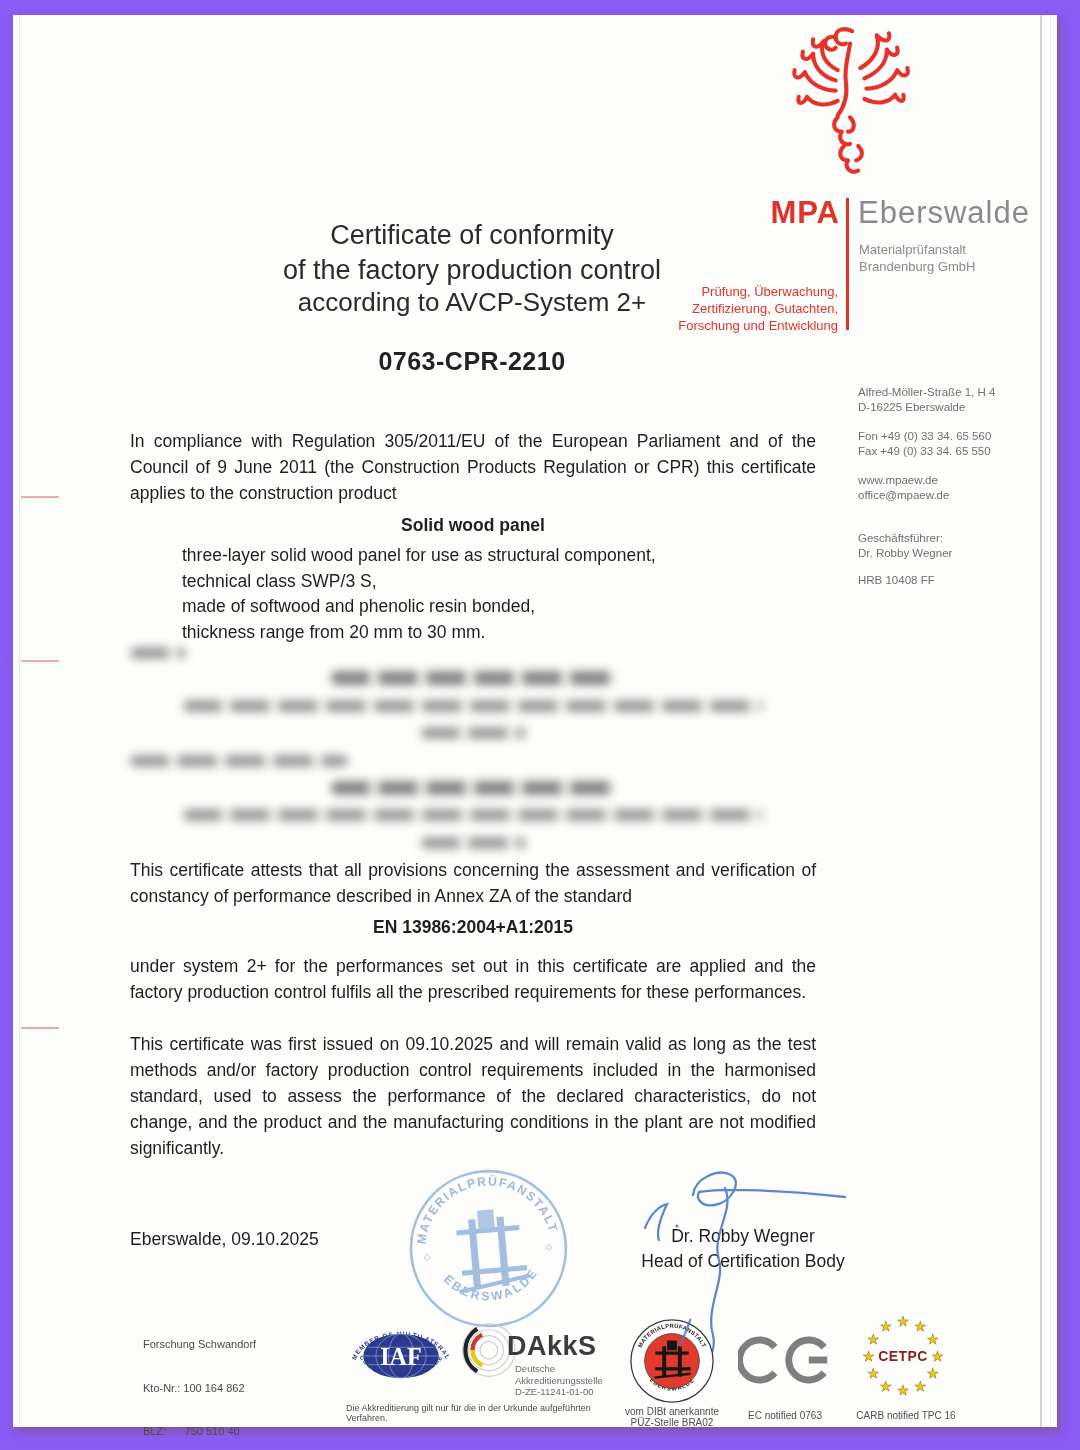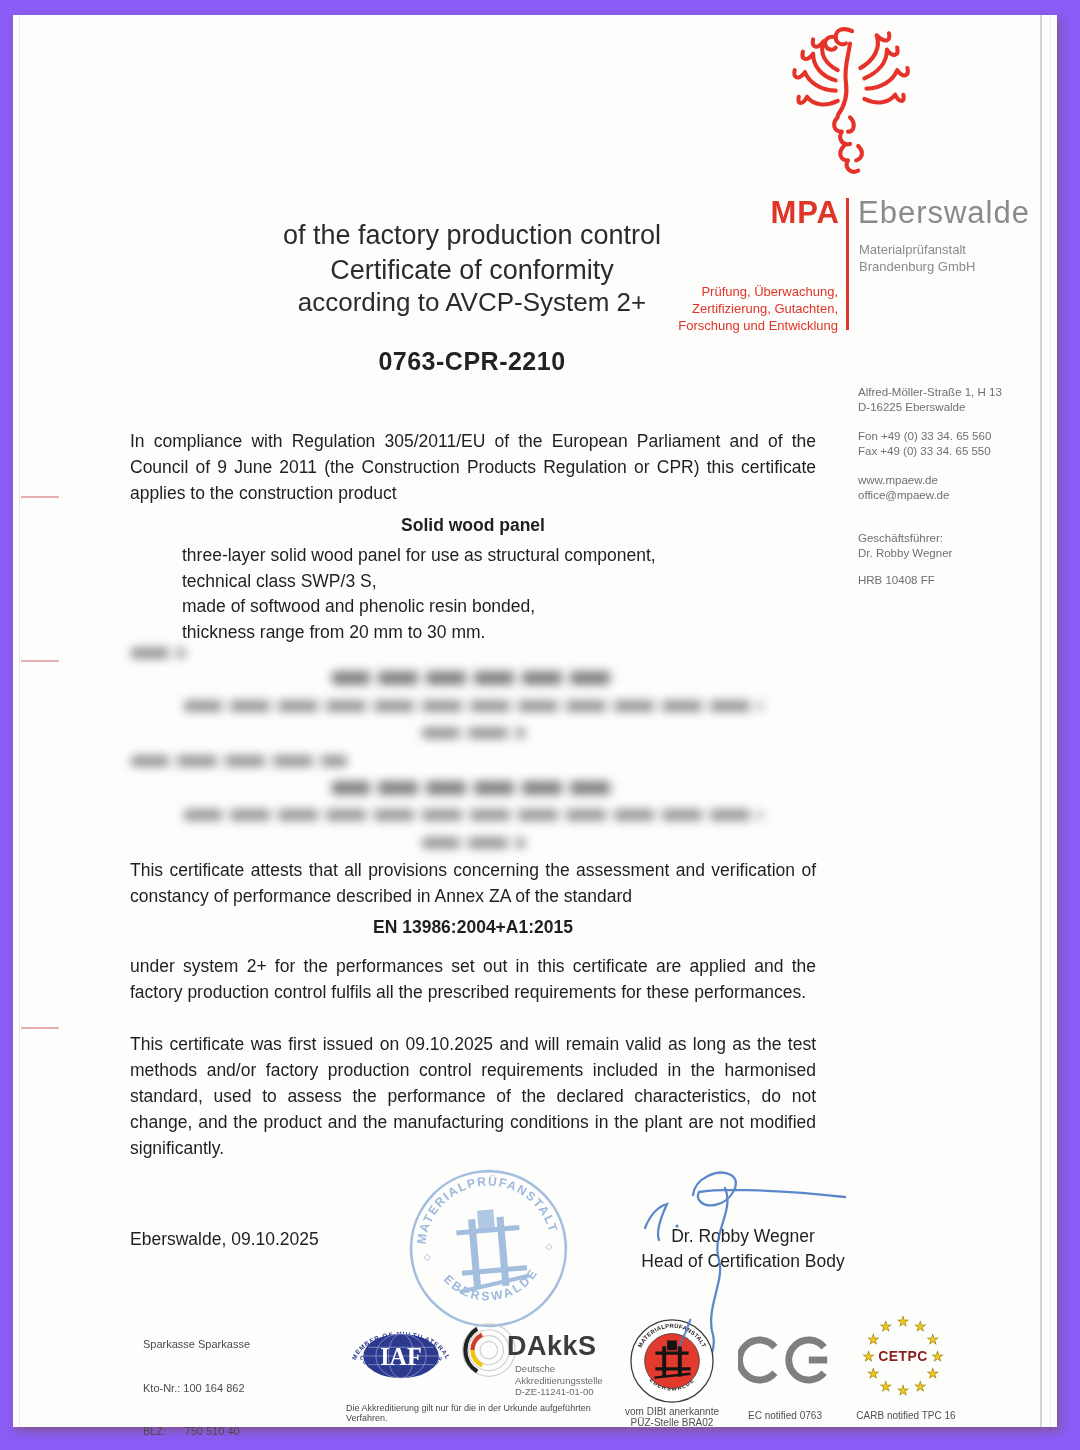--- a/index.html
+++ b/index.html
@@ -83,28 +83,28 @@
     <div>Materialprüfanstalt</div>
     <div>Brandenburg GmbH</div>
   </div>
   <div class="abs logo-tag" style="left:563px;top:268px;width:262px">
     <div>Prüfung, Überwachung,</div>
     <div>Zertifizierung, Gutachten,</div>
     <div>Forschung und Entwicklung</div>
   </div>
 
   <div class="abs title-block" style="left:104px;top:203px">
+    <div class="title-l1">Certificate of conformity</div>
     <div class="title-l1">of the factory production control</div>
-    <div class="title-l1">Certificate of conformity</div>
     <div class="title-l3">according to AVCP-System 2+</div>
   </div>
   <div class="abs cert-no" style="left:104px;top:332px">0763-CPR-2210</div>
 
   <div class="abs side" style="left:845px;top:370px">
-    <div>Alfred-Möller-Straße 1, H 13</div>
+    <div>Alfred-Möller-Straße 1, H 4</div>
     <div>D-16225 Eberswalde</div>
   </div>
   <div class="abs side" style="left:845px;top:414px">
     <div>Fon +49 (0) 33 34. 65 560</div>
     <div>Fax +49 (0) 33 34. 65 550</div>
   </div>
   <div class="abs side" style="left:845px;top:458px">
     <div>www.mpaew.de</div>
     <div>office@mpaew.de</div>
   </div>
@@ -168,21 +168,21 @@
   <div class="abs sig-name" style="left:600px;top:1234px">Head of Certification Body</div>
 
   <svg class="abs" style="left:610px;top:1135px" width="270" height="230" viewBox="0 0 270 230" fill="none" stroke="#4679c4" stroke-width="2.3" stroke-linecap="round" opacity=".88">
     <path d="M22 78 Q30 58 44 54 Q32 80 36 90"></path>
     <circle cx="54" cy="76" r="1.6" fill="#4679c4" stroke="none"></circle>
     <path d="M70 45 C72 28 95 18 108 25 C120 32 108 52 92 55 C80 57 72 50 76 42 C100 38 160 40 222 47"></path>
     <path d="M102 38 C112 60 88 85 96 110 C102 130 82 160 90 185 C93 198 87 208 83 215"></path>
   </svg>
 
   <div class="abs bank" style="left:130px;top:1293px">
-    <div>Sparkasse Sparkasse</div>
+    <div>Forschung Schwandorf</div>
     <div>Kto-Nr.: 100 164 862</div>
     <div>BLZ:      750 510 40</div>
     
     
     
     
   </div>
 
   <svg class="abs" style="left:330px;top:1301px" width="116" height="78" viewBox="0 0 120 80">
     <defs>

